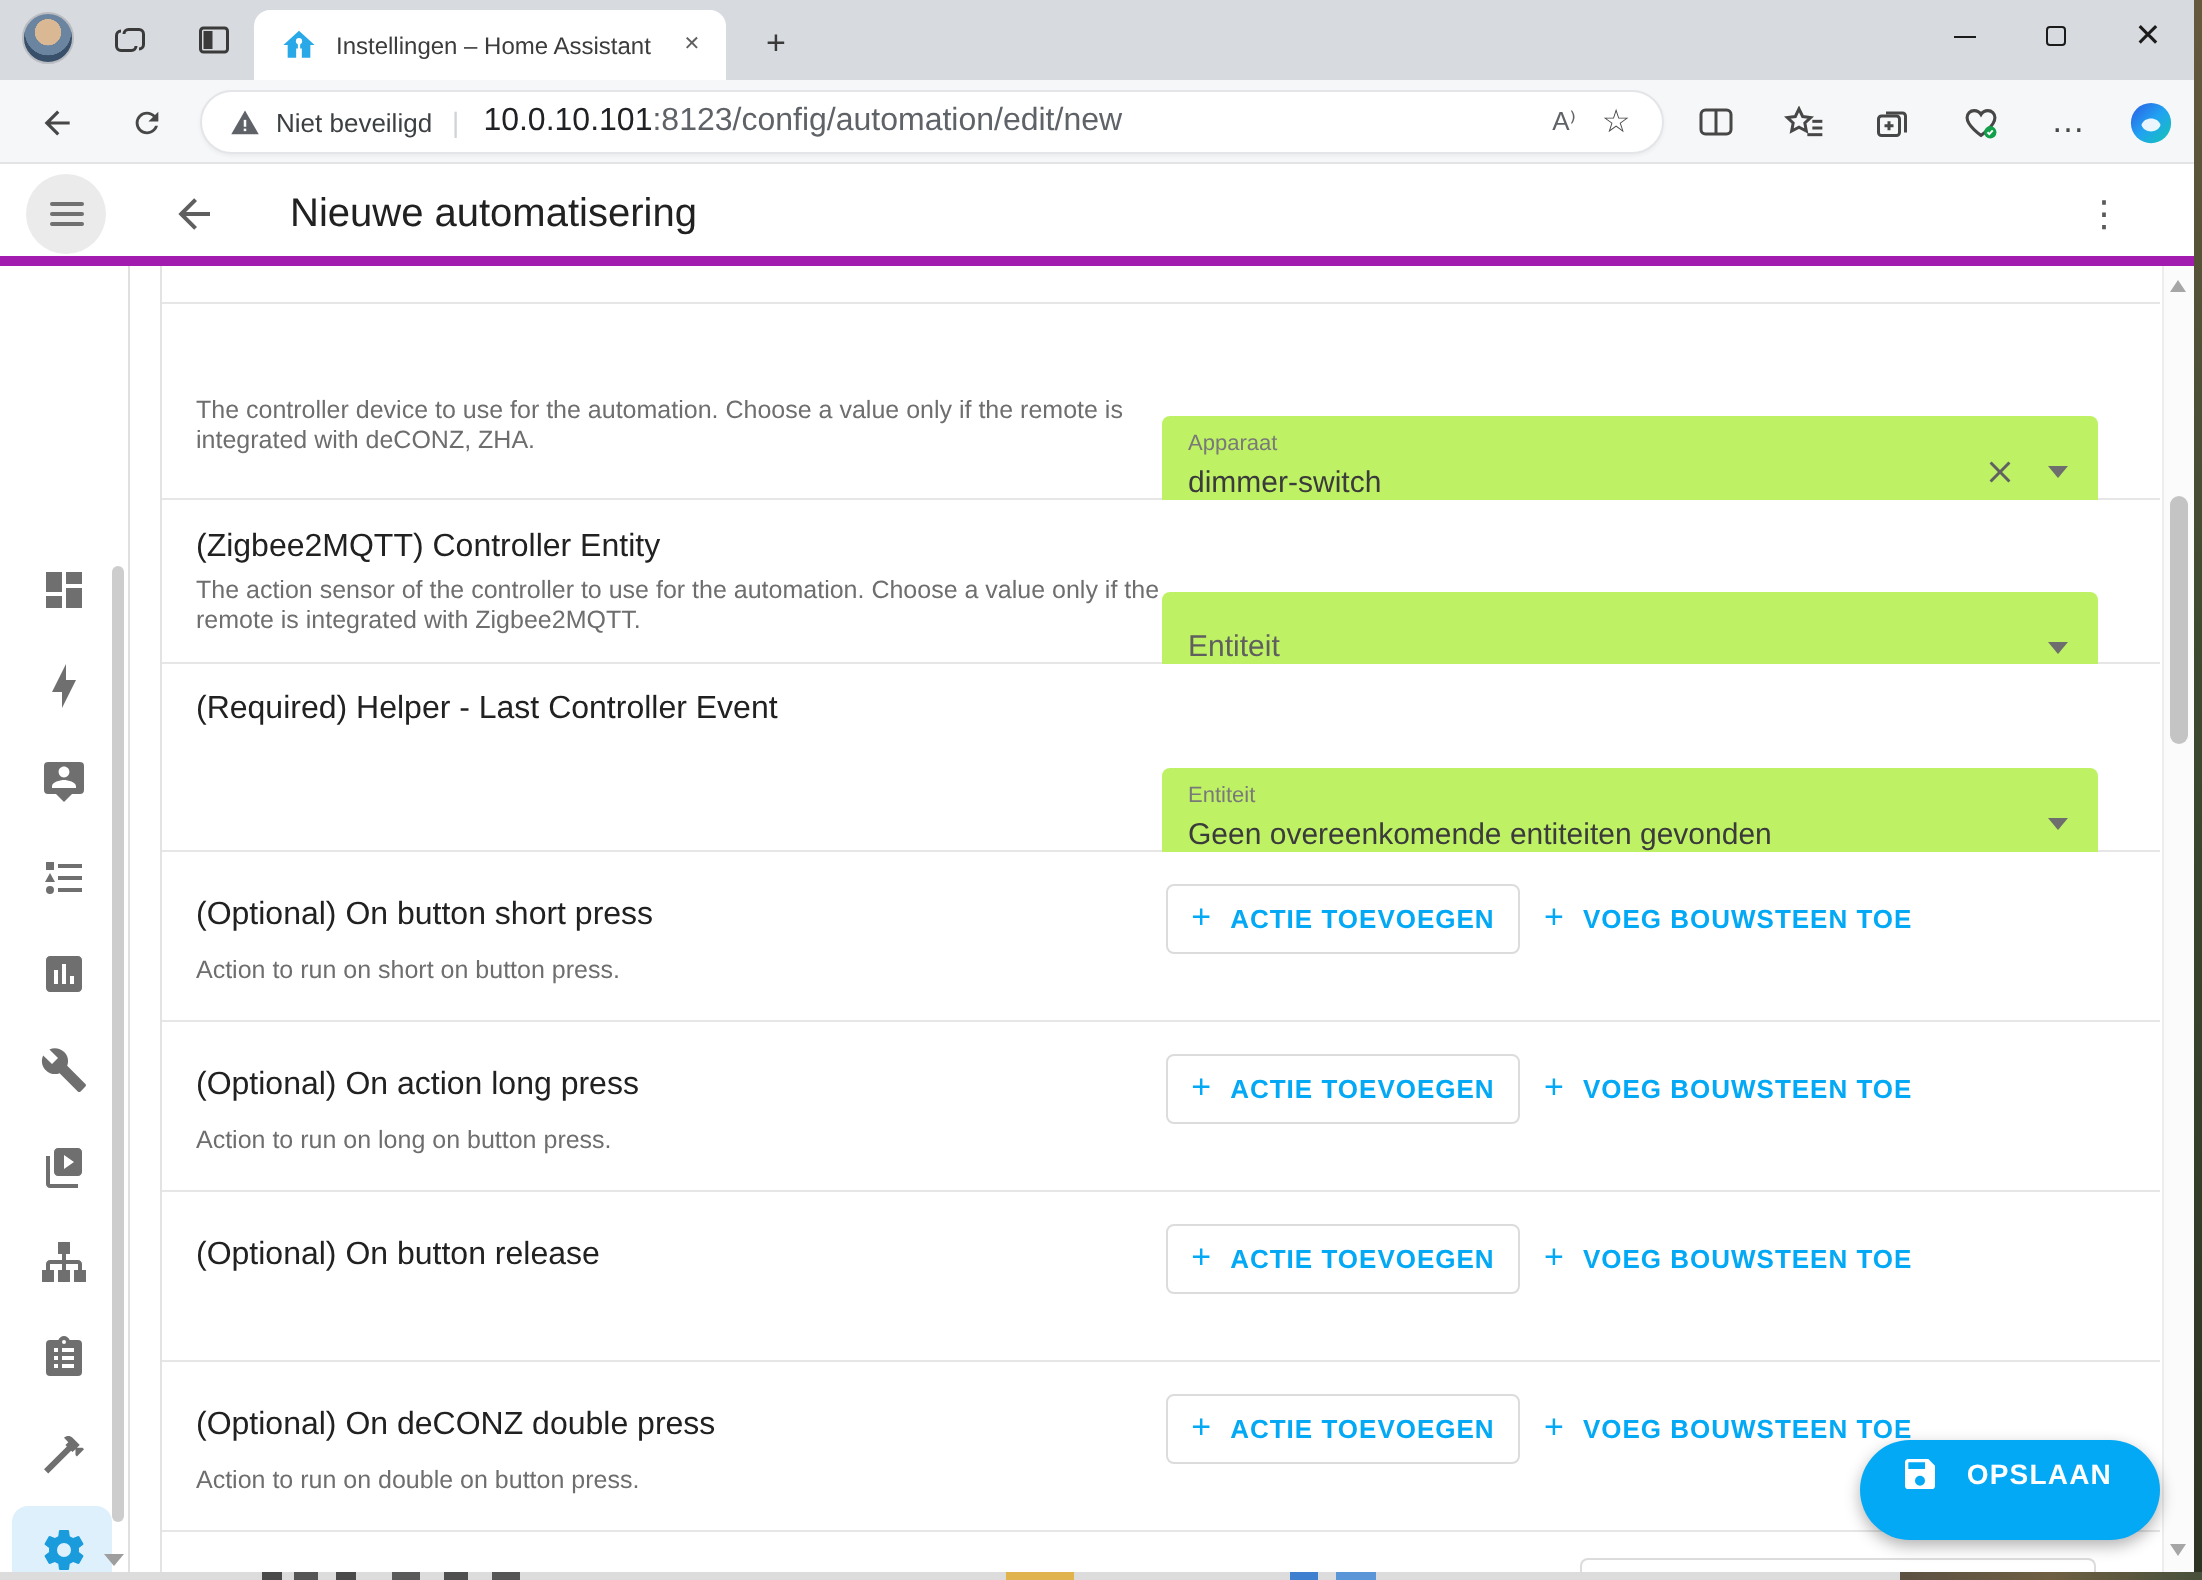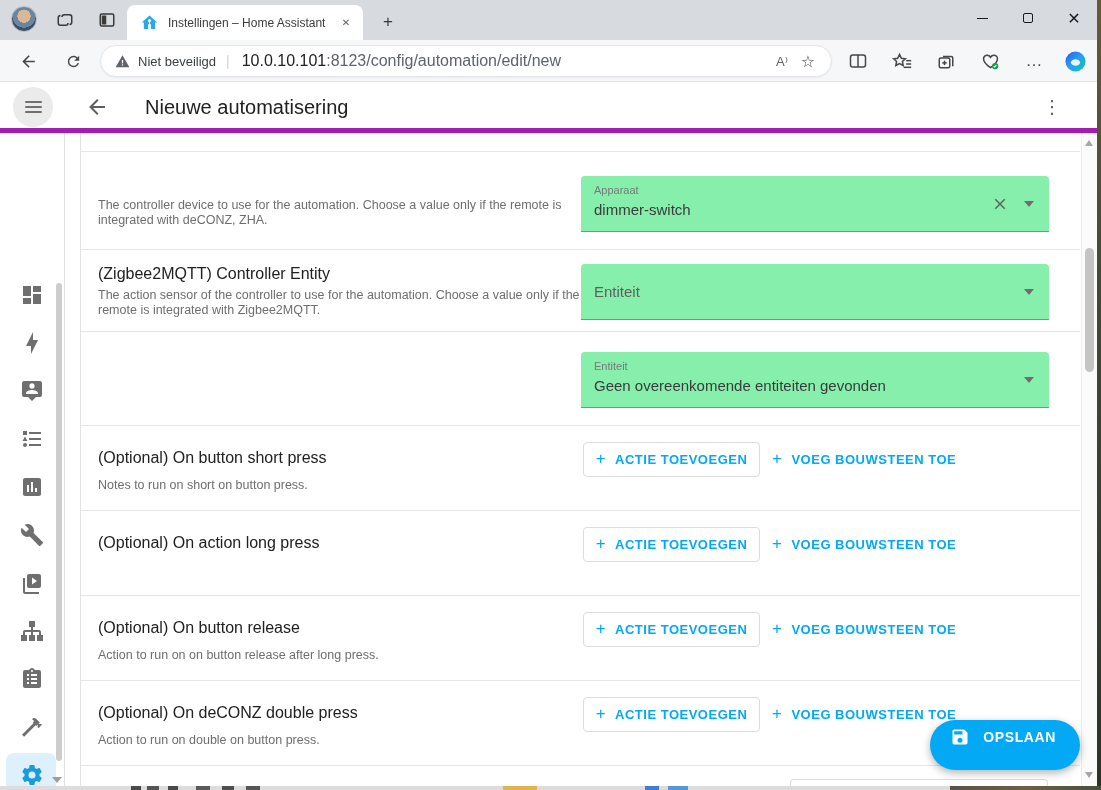--- a/index.html
+++ b/index.html
@@ -50,21 +50,21 @@
   .side-active-bg { position:absolute; left:6px; top:620px; width:50px; height:44px; background:#ddf0fc; border-radius:8px; }
   .side-scrollthumb { position:absolute; left:56px; top:150px; width:6px; height:478px; background:#cdcdcd; border-radius:3px; }
   .side-scrolldown { position:absolute; left:52px; top:644px; width:0; height:0; border-left:5px solid transparent; border-right:5px solid transparent; border-top:6px solid #9e9e9e; }
 
   
   .card-borders { position:absolute; left:80px; top:133px; width:1000px; bottom:0; border-left:1px solid #e3e3e3; border-right:1px solid #e3e3e3; background:#fff; }
   .row { position:absolute; left:81px; width:999px; border-bottom:1px solid #e6e6e6; background:#fff; }
   .row-title { position:absolute; left:17px; font-size:16px; color:#212121; }
   .row-desc { position:absolute; left:17px; width:482px; font-size:12.5px; line-height:15px; color:#6e6e6e; }
 
-  .dropdown { position:absolute; left:500px; width:468px; height:56px; background:#86efac; border-radius:4px 4px 0 0; border-bottom:1px solid #8a8a8a; }
+  .dropdown { position:absolute; left:500px; width:468px; height:56px; background:#bef264; border-radius:4px 4px 0 0; border-bottom:1px solid #8a8a8a;margin-top:32px; }
   .dd-label { position:absolute; left:13px; top:8px; font-size:11px; color:#797979; }
   .dd-value { position:absolute; left:13px; top:25px; font-size:15px; color:#3b3b3b; white-space:nowrap; }
   .dd-placeholder { position:absolute; left:13px; top:19px; font-size:15px; color:#5f5f5f; }
   .dd-arrow { position:absolute; right:15px; top:25px; width:0; height:0; border-left:5px solid transparent; border-right:5px solid transparent; border-top:6px solid #6e6e6e; }
   .dd-clear { position:absolute; right:40px; top:19px; width:18px; height:18px; color:#616161; }
 
   .btn-outlined { position:absolute; left:502px; width:177px; height:35px; border:1px solid #dcdcdc; border-radius:4px; background:#fff;
                   display:flex; align-items:center; justify-content:center; gap:9px; color:#03a9f4; font-size:13px; font-weight:bold; letter-spacing:.5px; }
   .btn-text { position:absolute; left:691px; width:200px; height:35px; display:flex; align-items:center; gap:9px; color:#03a9f4;
               font-size:13px; font-weight:bold; letter-spacing:.5px; }
@@ -291,55 +291,56 @@
     <div class="row" style="top:250px;height:82px">
       <div class="row-title" style="top:15px">(Zigbee2MQTT) Controller Entity</div>
       <div class="row-desc" style="top:38px">The action sensor of the controller to use for the automation. Choose a value only if the remote is integrated with Zigbee2MQTT.</div>
       <div class="dropdown" style="top:14px">
         <span class="dd-placeholder">Entiteit</span>
         <span class="dd-arrow"></span>
       </div>
     </div>
 
     <div class="row" style="top:332px;height:94px">
+      <div class="row-title" style="top:14px">(Required) Helper - Last Controller Event</div>
       <div class="dropdown" style="top:20px">
         <span class="dd-label">Entiteit</span>
         <span class="dd-value">Geen overeenkomende entiteiten gevonden</span>
         <span class="dd-arrow"></span>
       </div>
     </div>
 
     <div class="row" style="top:426px;height:85px">
       <div class="row-title" style="top:23px">(Optional) On button short press</div>
-      <div class="row-desc" style="top:52px">Notes to run on short on button press.</div>
+      <div class="row-desc" style="top:52px">Action to run on short on button press.</div>
       <div class="btn-outlined" style="top:16px">
         <span class="plus">+</span>
         <span>ACTIE TOEVOEGEN</span>
       </div>
       <div class="btn-text" style="top:16px">
         <span class="plus">+</span>
         <span>VOEG BOUWSTEEN TOE</span>
       </div>
     </div>
 
     <div class="row" style="top:511px;height:85px">
       <div class="row-title" style="top:23px">(Optional) On action long press</div>
+      <div class="row-desc" style="top:52px">Action to run on long on button press.</div>
       <div class="btn-outlined" style="top:16px">
         <span class="plus">+</span>
         <span>ACTIE TOEVOEGEN</span>
       </div>
       <div class="btn-text" style="top:16px">
         <span class="plus">+</span>
         <span>VOEG BOUWSTEEN TOE</span>
       </div>
     </div>
 
     <div class="row" style="top:596px;height:85px">
       <div class="row-title" style="top:23px">(Optional) On button release</div>
-      <div class="row-desc" style="top:52px">Action to run on on button release after long press.</div>
       <div class="btn-outlined" style="top:16px">
         <span class="plus">+</span>
         <span>ACTIE TOEVOEGEN</span>
       </div>
       <div class="btn-text" style="top:16px">
         <span class="plus">+</span>
         <span>VOEG BOUWSTEEN TOE</span>
       </div>
     </div>
 

